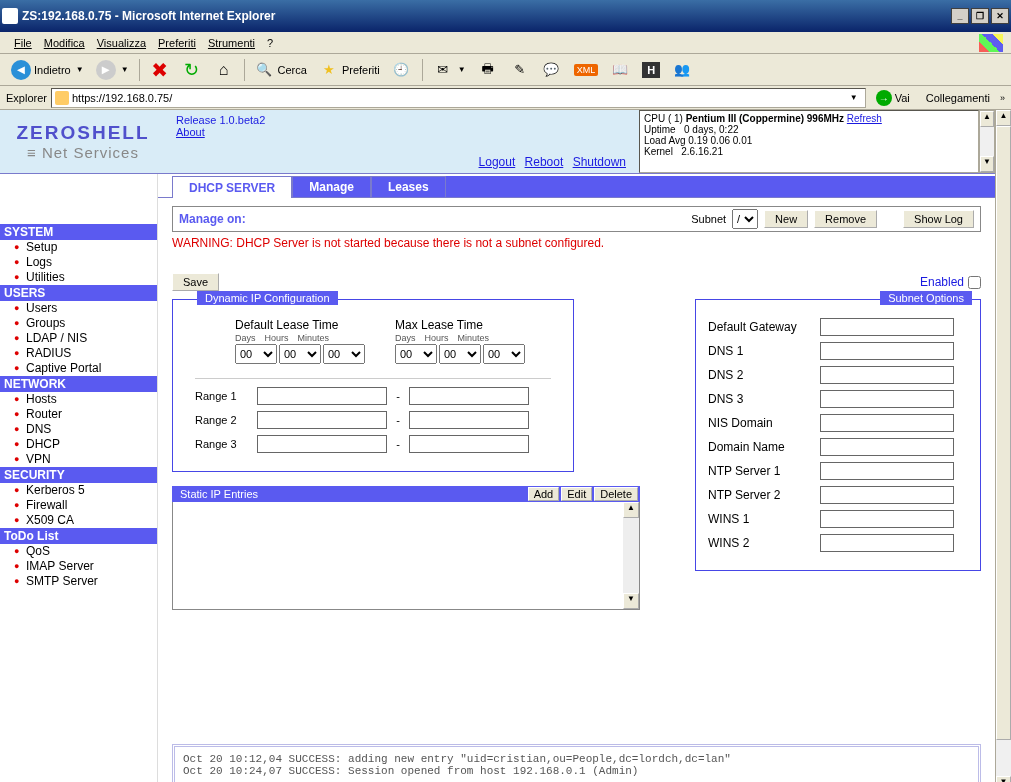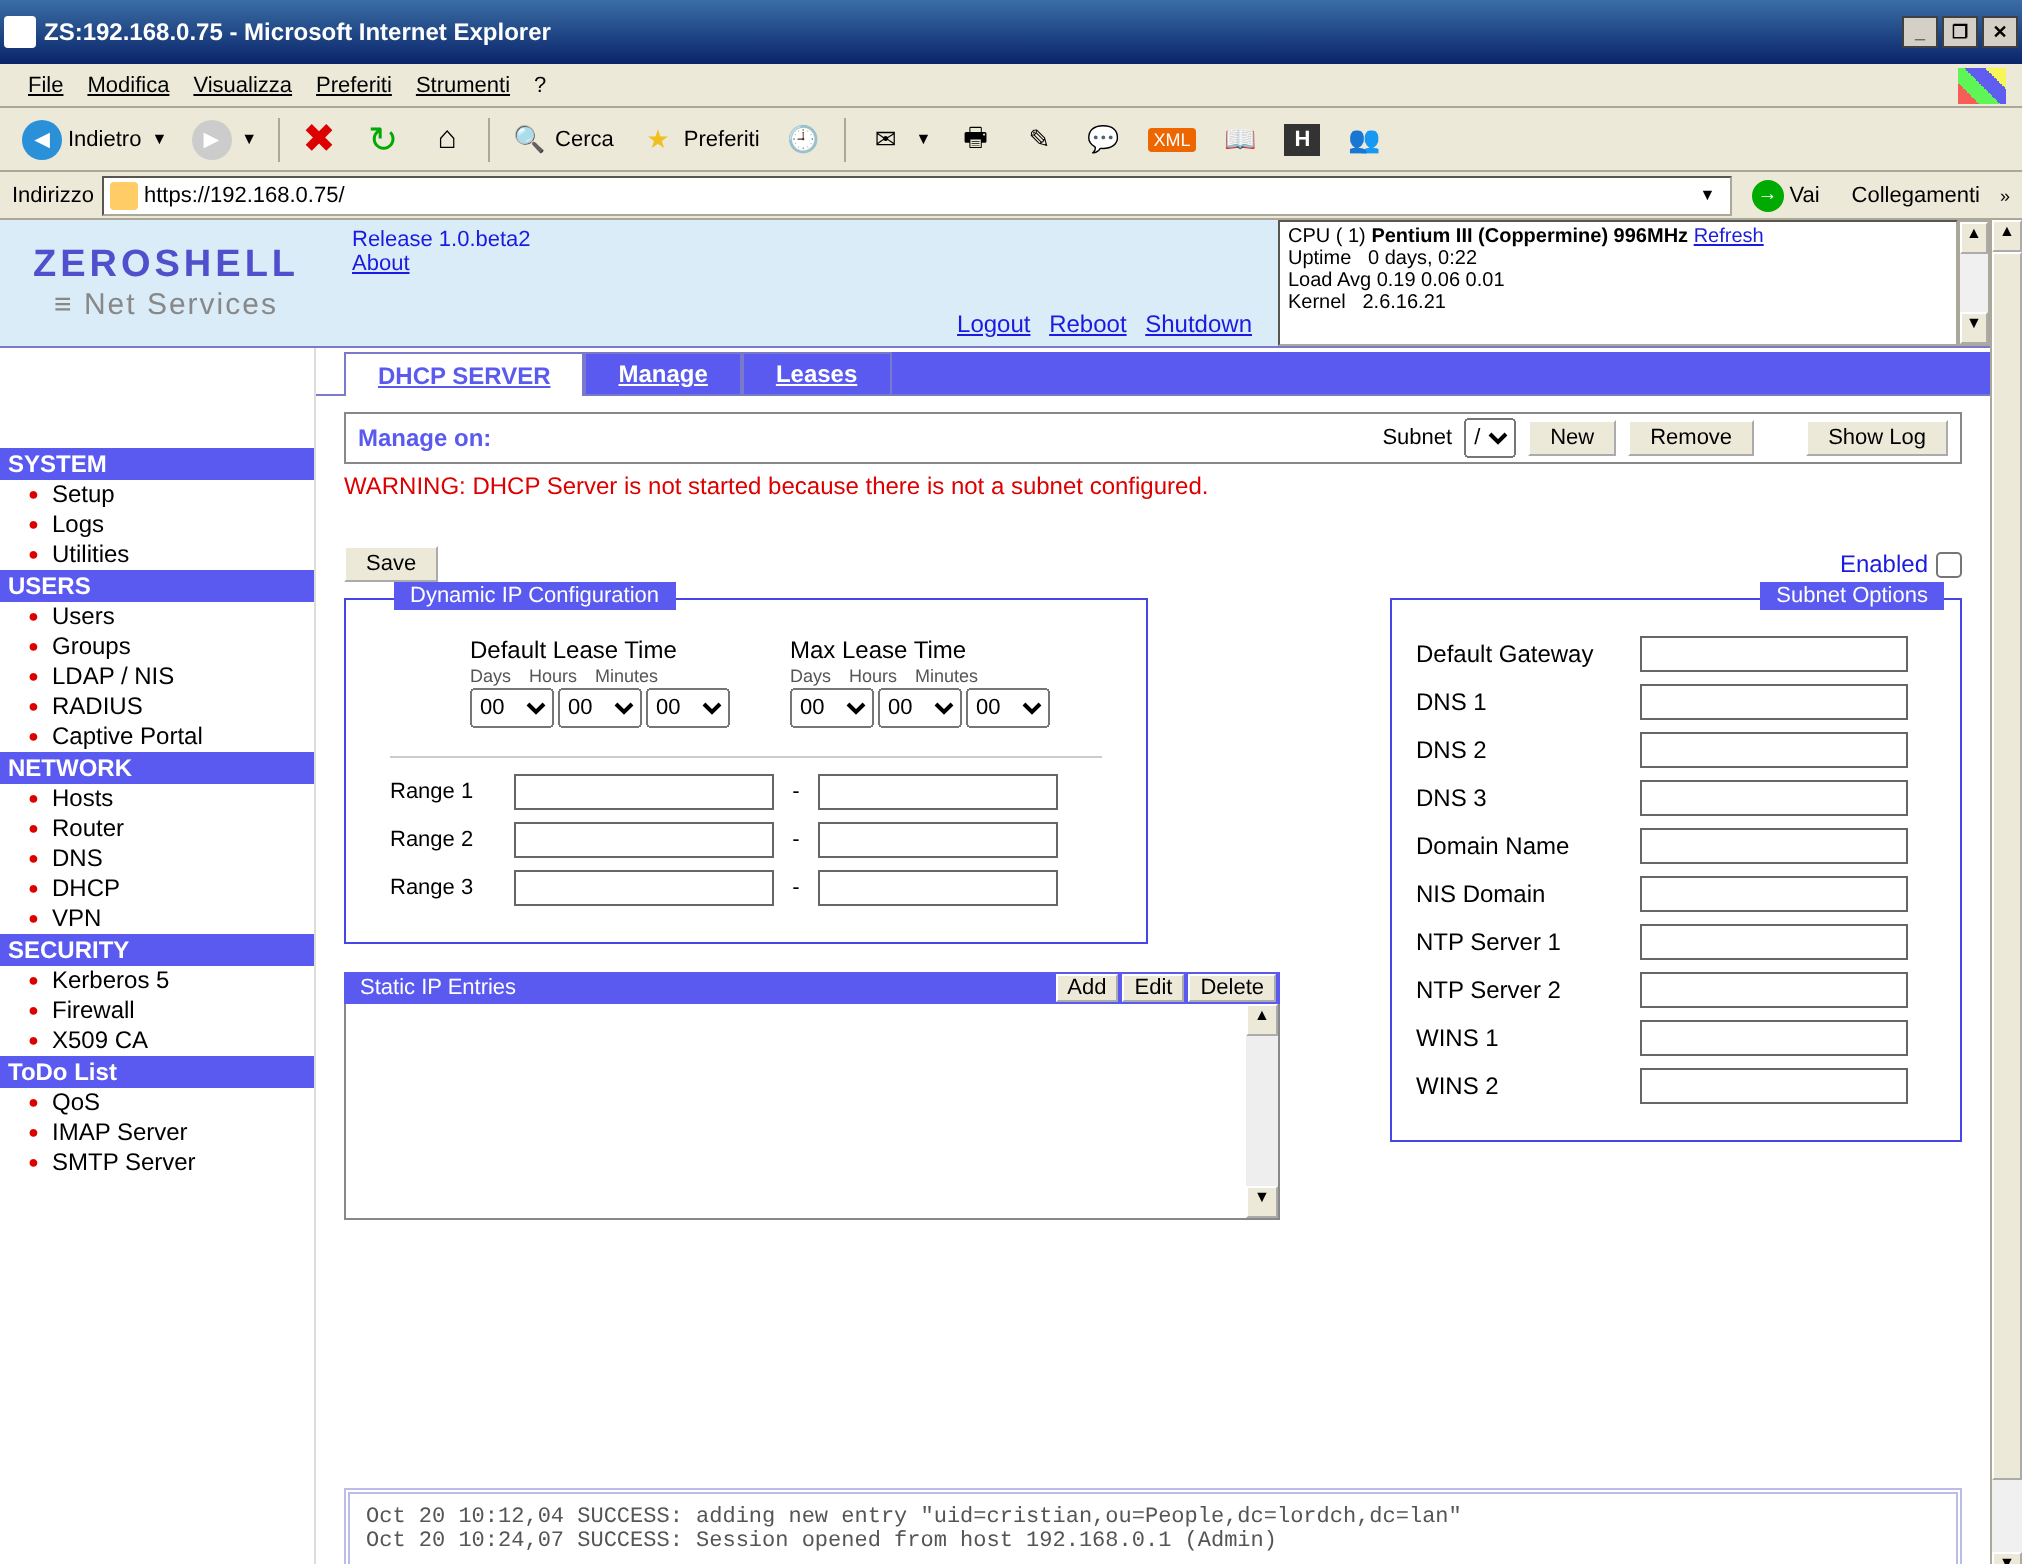--- a/index.html
+++ b/index.html
@@ -62,21 +62,21 @@
 .sidebar { width: 158px; background: #fff; padding-top: 50px; border-right: 1px solid #ddd; }
 .sidebar .section-hdr { background: #5a5af0; color: #fff; font-weight: bold; font-size: 12px; padding: 1px 4px; }
 .sidebar .nav-item { padding: 0px 4px 0px 26px; font-size: 12px; font-family: Verdana, sans-serif; position: relative; cursor: pointer; line-height: 15px; }
 .sidebar .nav-item::before { content: "●"; color: #d00; position: absolute; left: 14px; top: 0; font-size: 9px; }
 
 .content { flex: 1; background: #fff; display: flex; flex-direction: column; position: relative; }
 
 
 .tabs-row { display: flex; height: 22px; margin-top: 2px; }
 .tabs-row .tab-spacer { width: 14px; border-bottom: 1px solid #7a7acc; }
-.tabs-row .tab { padding: 2px 16px; font-size: 12px; font-weight: bold; cursor: pointer; border: 1px solid #7a7acc; border-bottom: none; display: flex; align-items: center; text-decoration: underline; }
+.tabs-row .tab { padding: 2px 16px; font-size: 12px; font-weight: bold; cursor: pointer; border: 1px solid #7a7acc; border-bottom: none; display: flex; align-items: center; }
 .tabs-row .tab.active { background: #fff; color: #5a5af0; }
 .tabs-row .tab.inactive { background: #5a5af0; color: #fff; border-bottom: 1px solid #7a7acc; }
 .tabs-row .tab-fill { flex: 1; background: #5a5af0; border-bottom: 1px solid #7a7acc; }
 
 .content-inner { padding: 8px 14px; flex: 1; overflow: auto; font-family: Verdana, sans-serif; font-size: 11px; }
 
 
 .activeon-bar { border: 1px solid #888; height: 26px; display: flex; align-items: center; padding: 0 6px; gap: 6px; margin-bottom: 4px; }
 .activeon-bar .label { font-weight: bold; color: #5a5af0; font-size: 12px; }
 .activeon-bar .spacer { flex: 1; }
@@ -206,21 +206,21 @@
     </div>
   <div class="tb-btn">
       <span style="background:#333;color:#fff;font-weight:bold;padding:2px 5px">H</span>
     </div>
   <div class="tb-btn">
       <span class="tb-icon">👥</span>
     </div>
 </div>
 
 <div class="addressbar">
-  <span class="addr-label">Indirizzo</span>
+  <span class="addr-label">Explorer</span>
   <div class="addr-input-wrap">
     <div class="addr-icon"></div>
     <span class="addr-text">https://192.168.0.75/</span>
     <span class="addr-dd">▼</span>
   </div>
   <div class="go-btn">
     <div class="go-icon">→</div>
     <span>Vai</span>
   </div>
   <span class="links-label">Collegamenti</span>
@@ -406,25 +406,25 @@
                     </div>
                     <div class="opt-row">
                       <span class="olabel">DNS 2</span>
                       <input style="">
                     </div>
                     <div class="opt-row">
                       <span class="olabel">DNS 3</span>
                       <input style="">
                     </div>
                     <div class="opt-row">
+                      <span class="olabel">NIS Domain</span>
+                      <input style="">
+                    </div>
+                    <div class="opt-row">
                       <span class="olabel">Domain Name</span>
-                      <input style="">
-                    </div>
-                    <div class="opt-row">
-                      <span class="olabel">NIS Domain</span>
                       <input style="">
                     </div>
                     <div class="opt-row">
                       <span class="olabel">NTP Server 1</span>
                       <input style="">
                     </div>
                     <div class="opt-row">
                       <span class="olabel">NTP Server 2</span>
                       <input style="">
                     </div>

